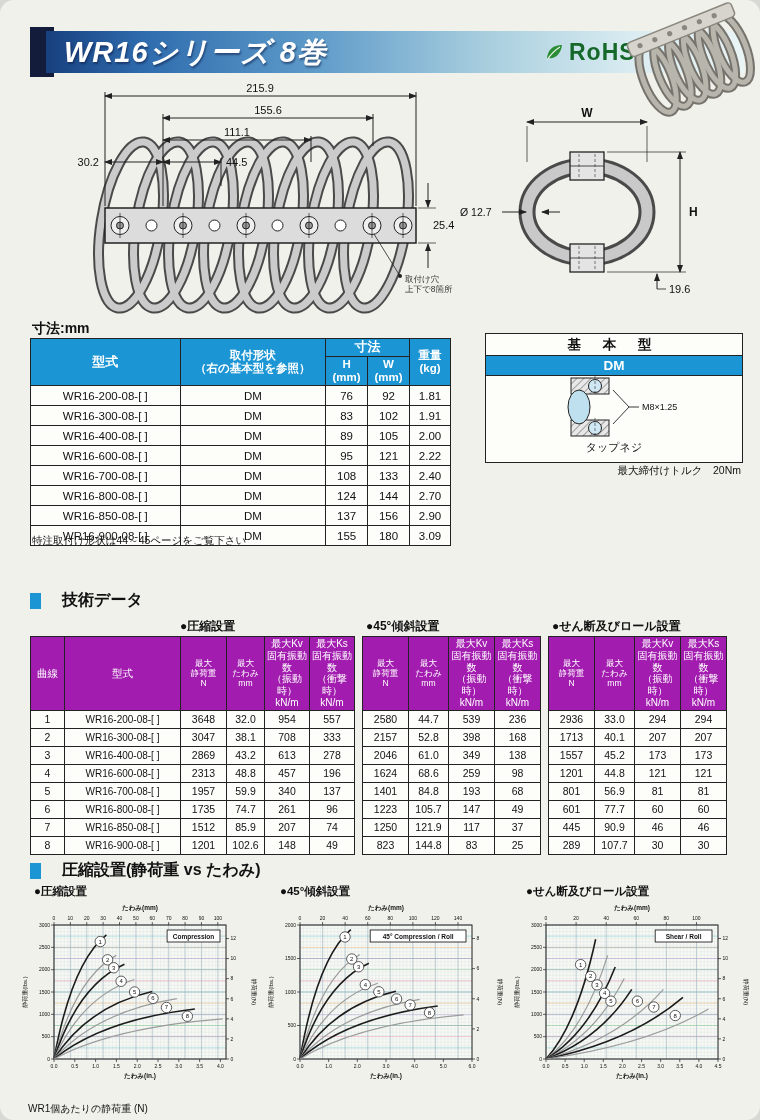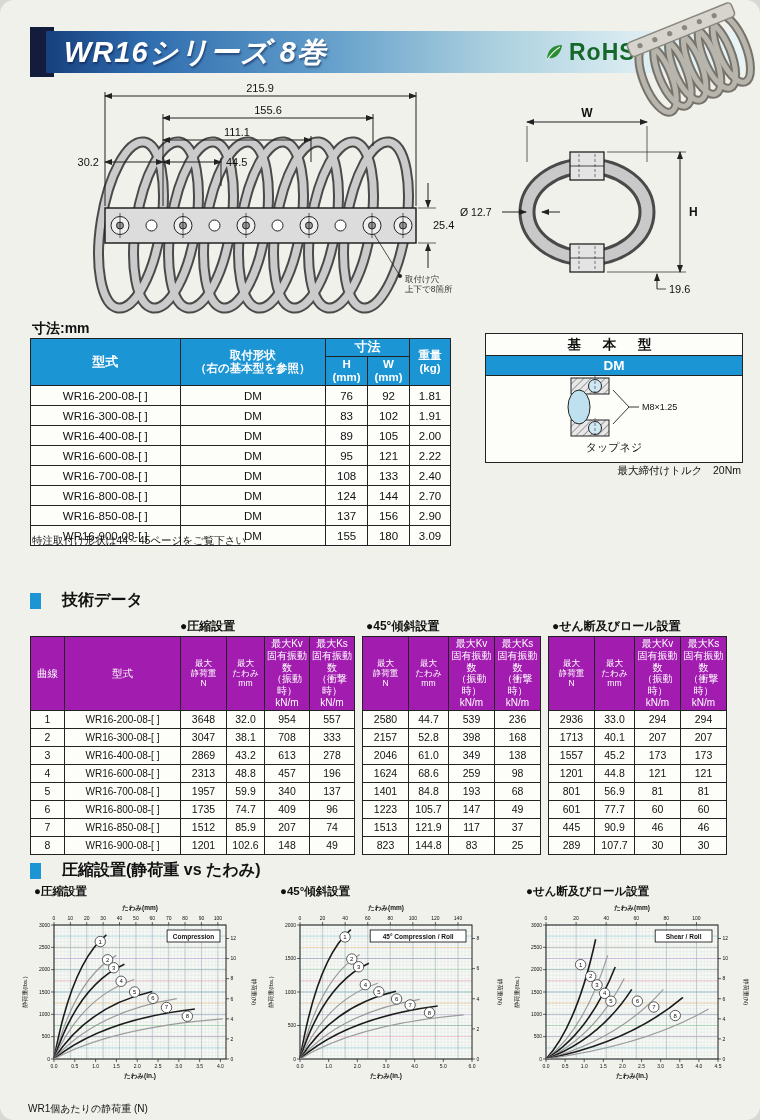--- a/index.html
+++ b/index.html
@@ -448,21 +448,21 @@
               <td>59.9</td>
               <td>340</td>
               <td>137</td>
             </tr>
 
             <tr>
               <td>6</td>
               <td class="model">WR16-800-08-[ ]</td>
               <td>1735</td>
               <td>74.7</td>
-              <td>409</td>
+              <td>261</td>
               <td>96</td>
             </tr>
 
             <tr>
               <td>7</td>
               <td class="model">WR16-850-08-[ ]</td>
               <td>1512</td>
               <td>85.9</td>
               <td>207</td>
               <td>74</td>
@@ -546,21 +546,21 @@
             </tr>
 
             <tr>
               <td>1223</td>
               <td>105.7</td>
               <td>147</td>
               <td>49</td>
             </tr>
 
             <tr>
-              <td>1513</td>
+              <td>1250</td>
               <td>121.9</td>
               <td>117</td>
               <td>37</td>
             </tr>
 
             <tr>
               <td>823</td>
               <td>144.8</td>
               <td>83</td>
               <td>25</td>

